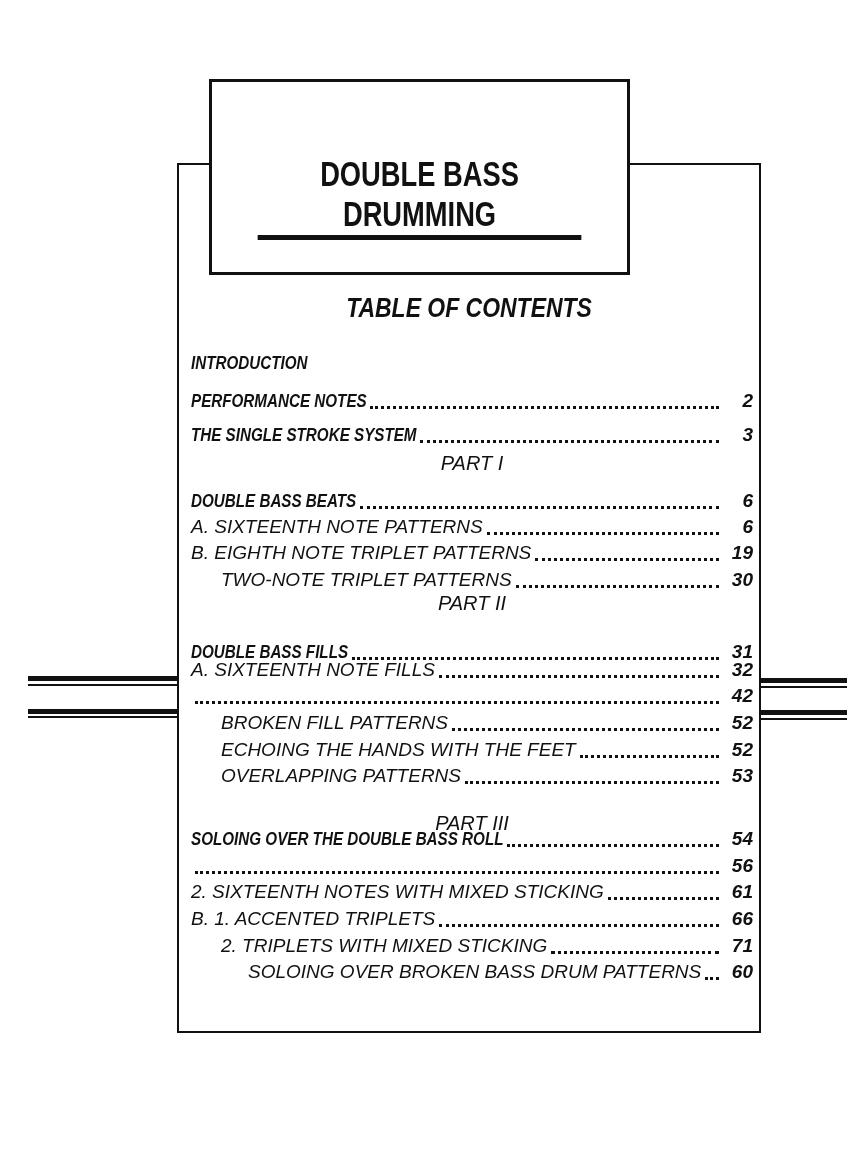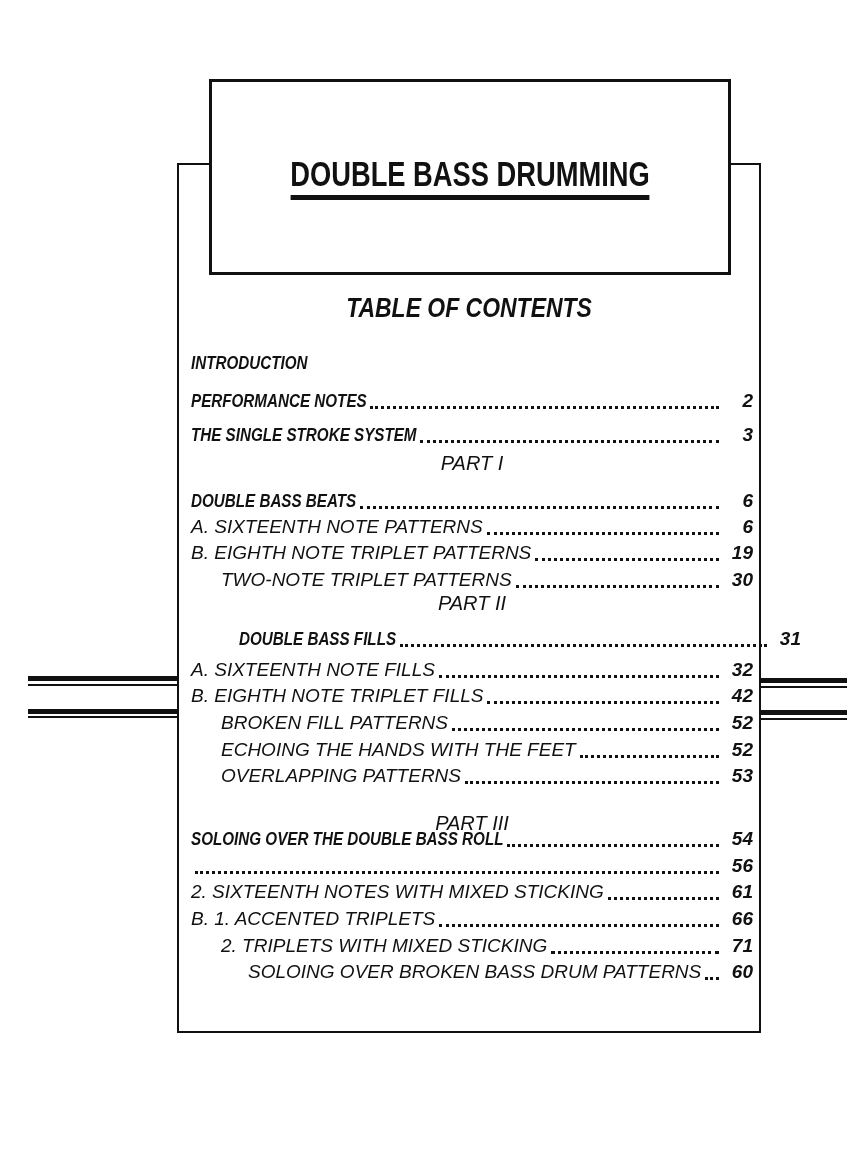--- a/index.html
+++ b/index.html
@@ -22,21 +22,21 @@
       width: 584px;
       height: 870px;
       border: 2px solid #111;
       box-sizing: border-box;
       background: #fff;
     }
     .title-box {
       position: absolute;
       left: 209px;
       top: 79px;
-      width: 522px;
+      width: 421px;
       height: 196px;
       border: 3px solid #111;
       box-sizing: border-box;
       background: #fff;
       z-index: 2;
     }
     .book-title {
       position: absolute;
       left: 0;
       right: 0;
@@ -168,32 +168,31 @@
       <span class="label" style="margin-left: 0px;">B.  EIGHTH NOTE TRIPLET PATTERNS</span>
       <span class="leader"></span>
       <span class="page">19</span>
     </div>
     <div class="row" style="top: 217px;">
       <span class="label" style="margin-left: 30px;">TWO-NOTE TRIPLET PATTERNS</span>
       <span class="leader"></span>
       <span class="page">30</span>
     </div>
     <div class="part" style="top: 244px;">PART II</div>
-    <div class="row bold" style="top: 276px; margin-left: 48px;">
+    <div class="row bold" style="top: 289px;">
       <span class="label" style="margin-left: 0px; transform: scaleX(0.8); margin-right: -38.925px;">DOUBLE BASS FILLS</span>
       <span class="leader"></span>
       <span class="page">31</span>
     </div>
     <div class="row" style="top: 307px;">
       <span class="label" style="margin-left: 0px;">A.  SIXTEENTH NOTE FILLS</span>
       <span class="leader"></span>
       <span class="page">32</span>
     </div>
     <div class="row" style="top: 333px;">
-      <span class="label" style="margin-left: 0px;">B.  EIGHTH NOTE TRIPLET FILLS</span>
       <span class="leader"></span>
       <span class="page">42</span>
     </div>
     <div class="row" style="top: 360px;">
       <span class="label" style="margin-left: 30px;">BROKEN FILL PATTERNS</span>
       <span class="leader"></span>
       <span class="page">52</span>
     </div>
     <div class="row" style="top: 387px;">
       <span class="label" style="margin-left: 30px; text-align: center;">ECHOING THE HANDS WITH THE FEET</span>

